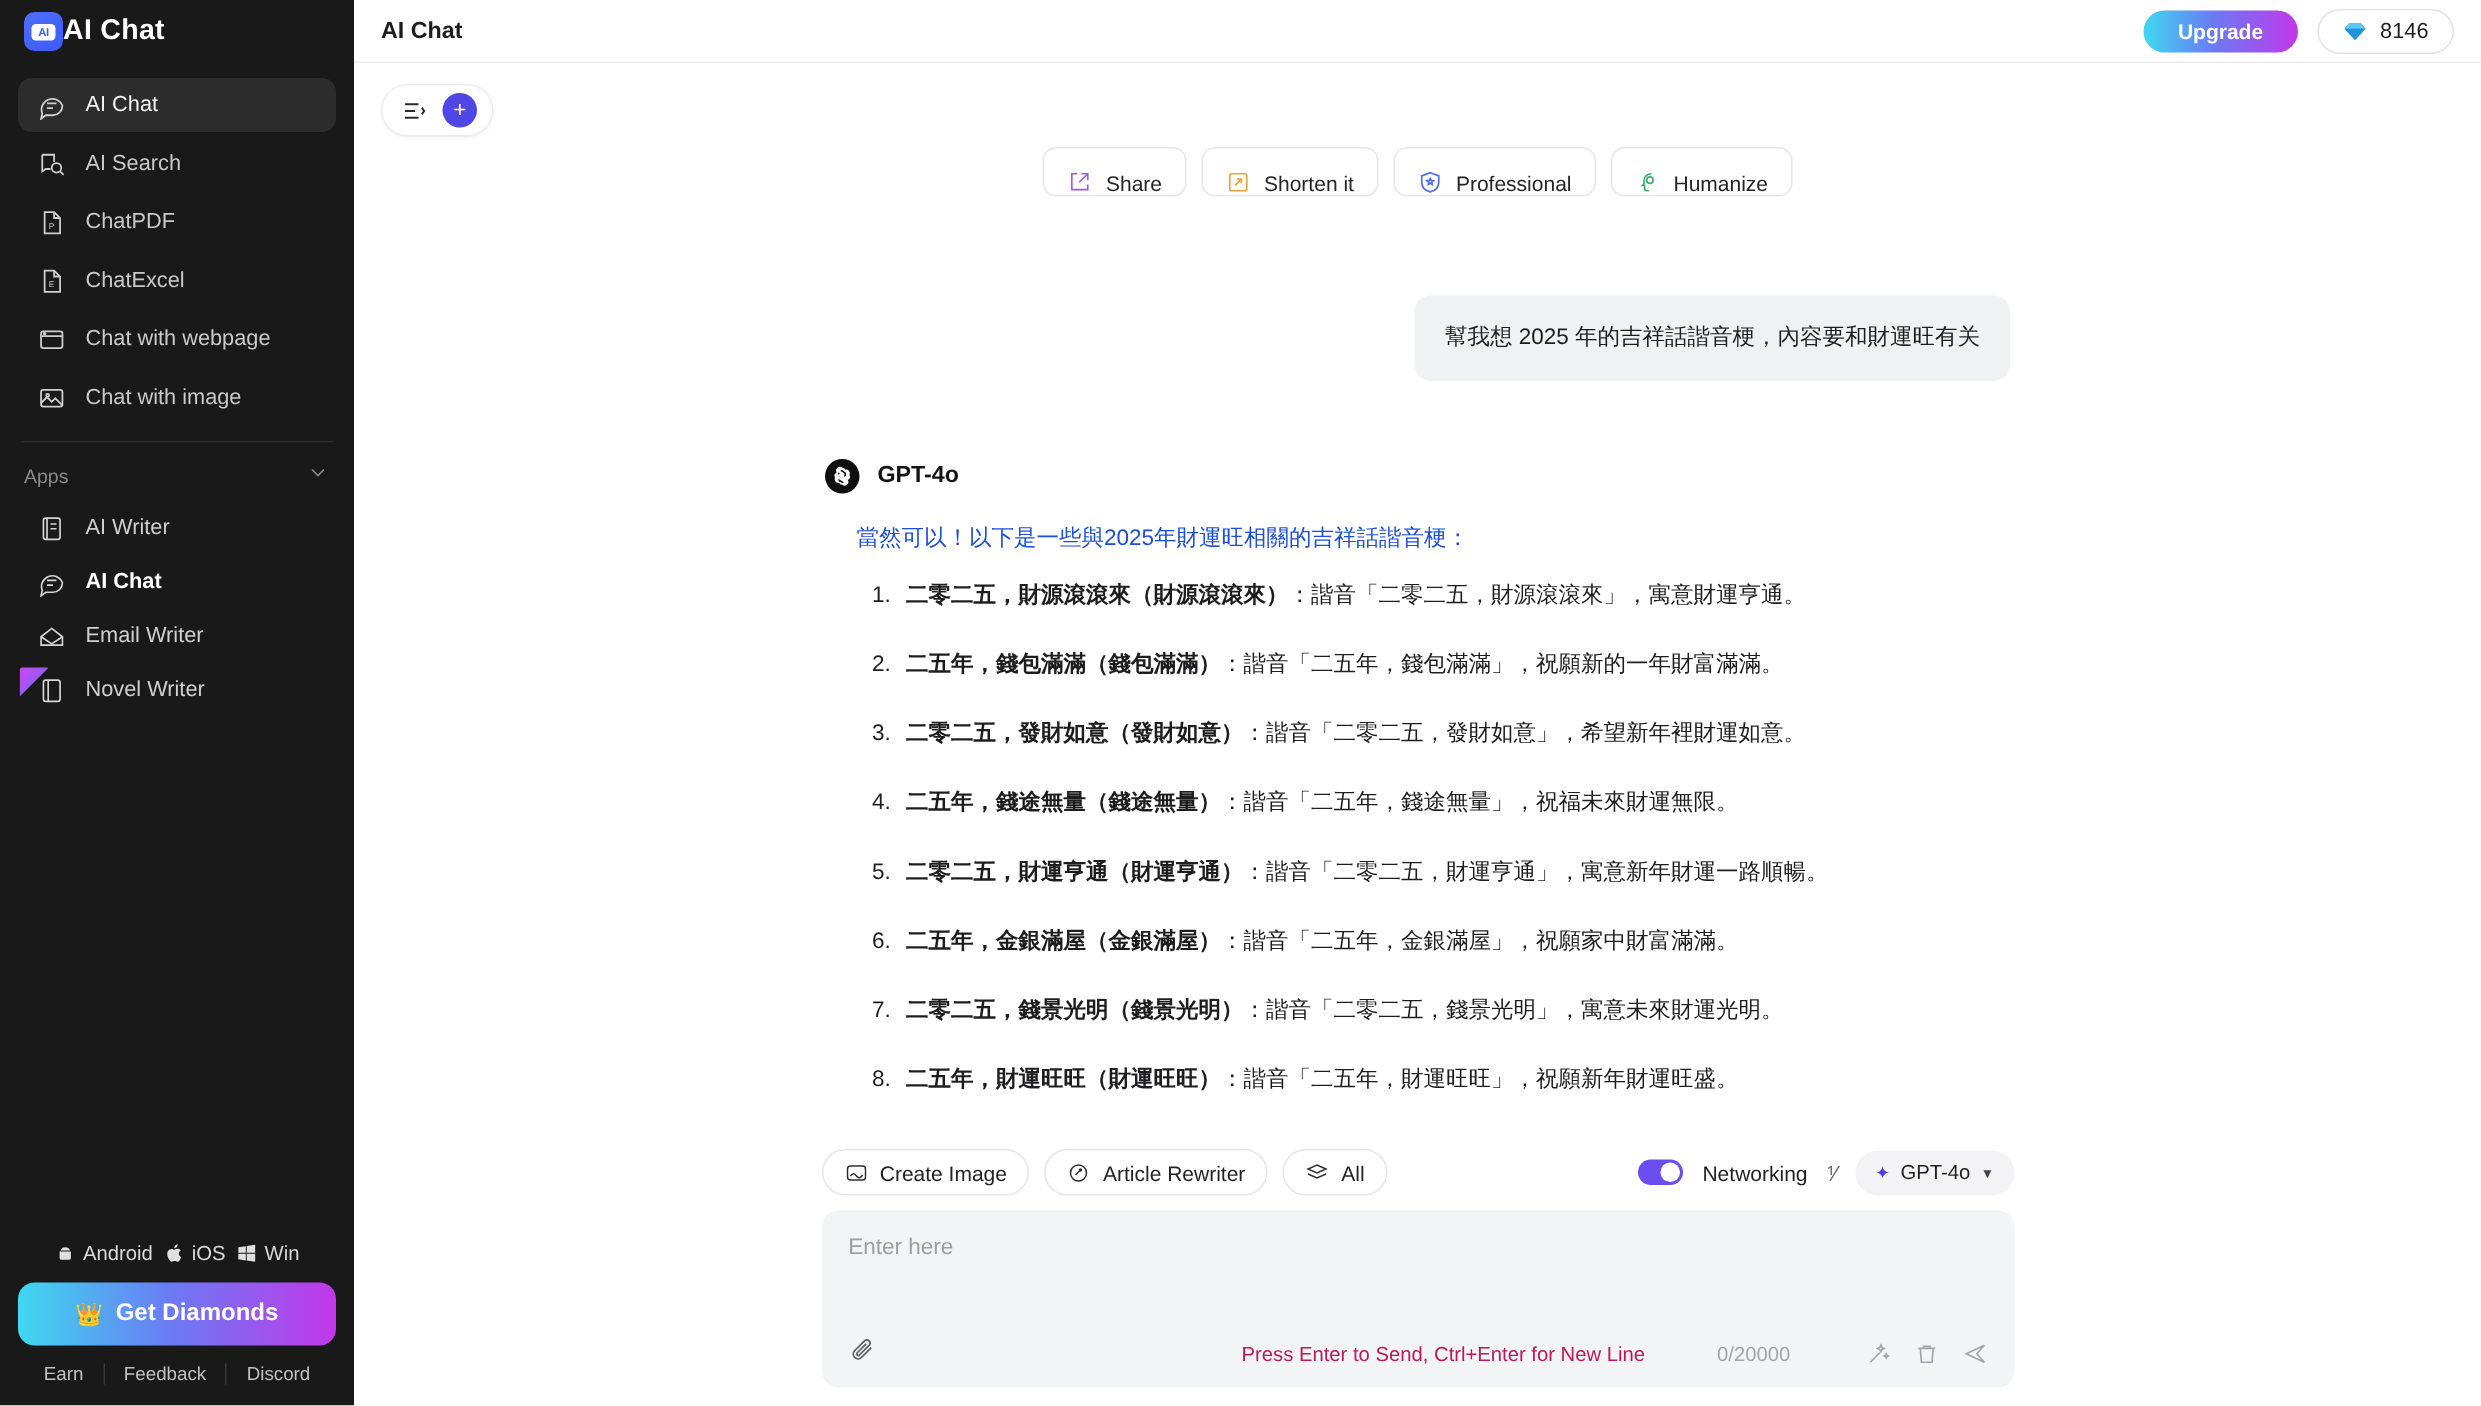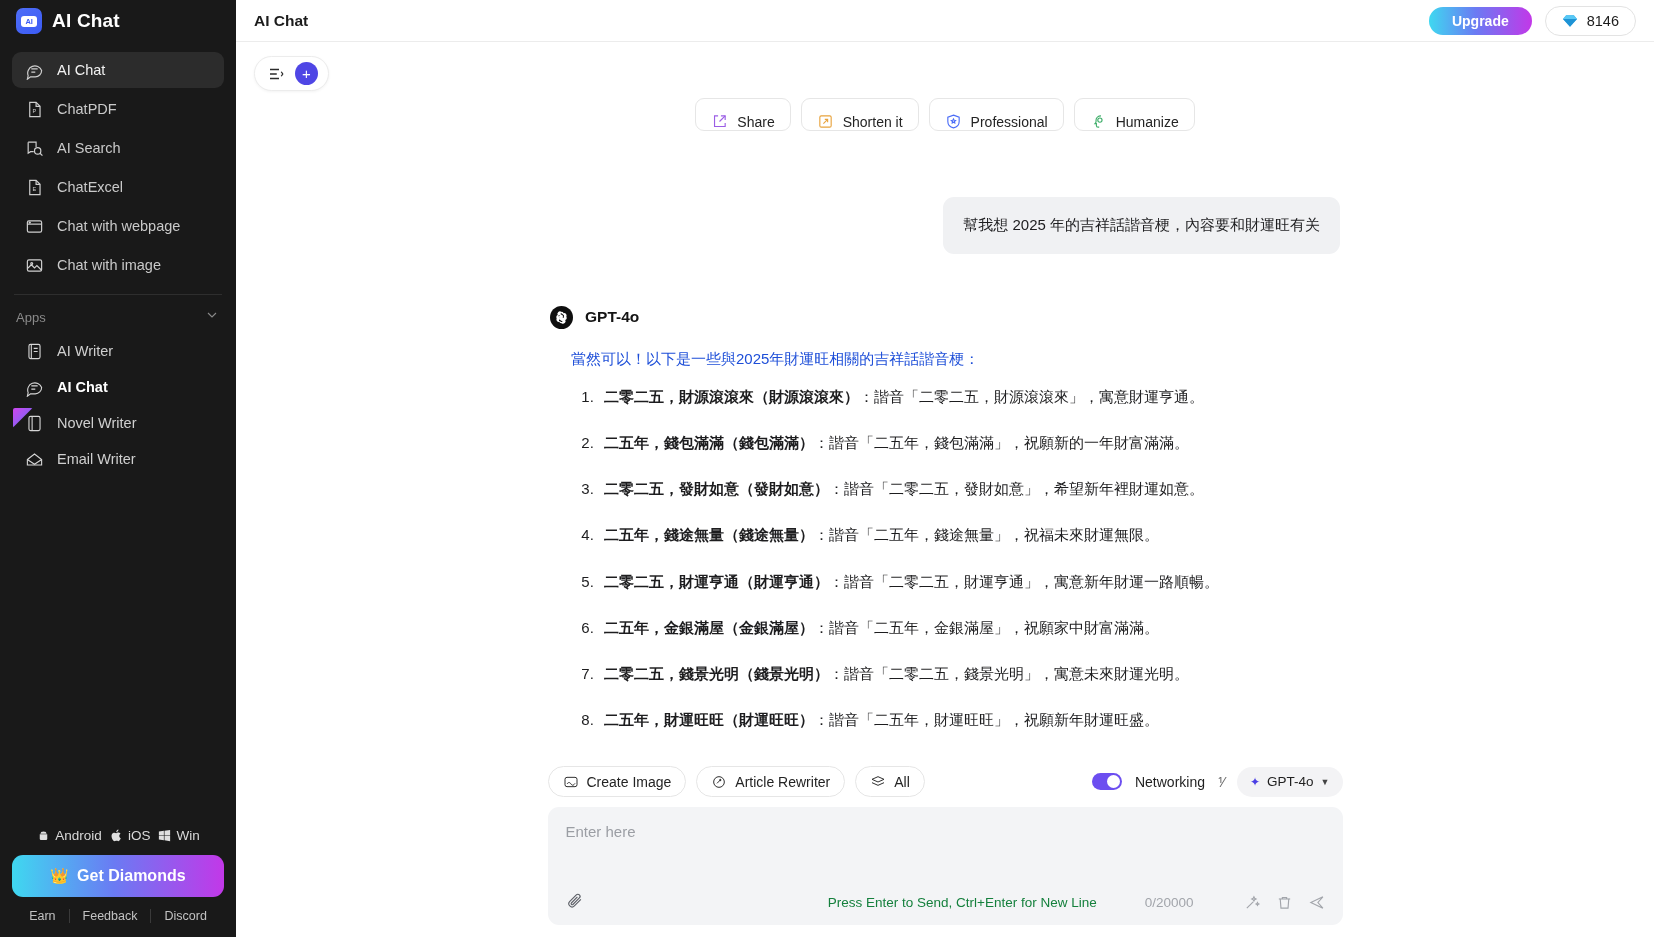--- a/index.html
+++ b/index.html
@@ -13,21 +13,21 @@
 
   
   .sidebar {
     width: 236px; height: 937px;
     background: #191919;
     display: flex; flex-direction: column;
     flex: 0 0 236px;
     position: relative;
   }
   .brand {
-    display: flex; align-items: center; gap: 10px;
+    display: flex; align-items: center; 
     padding: 13px 0 13px 16px;
     height: 42px;
   }
   .brand-logo {
     width: 26px; height: 26px; border-radius: 7px;
     background: linear-gradient(140deg, #4f6ef7, #3b5bf5);
     display: flex; align-items: center; justify-content: center;
     flex: 0 0 26px;
   }
   .brand-logo .inner {
@@ -229,21 +229,21 @@
   .caret { font-size: 9px; color: #444; }
 
   .input-box {
     background: #f3f4f6; border-radius: 11px;
     padding: 16px 18px 12px 18px; min-height: 118px;
     display: flex; flex-direction: column;
   }
   .input-placeholder { font-size: 15px; color: #9b9ea4; }
   .input-foot { margin-top: auto; display: flex; align-items: center; padding-top: 26px; }
   .clip svg { width: 17px; height: 17px; stroke: #5c5f66; fill: none; stroke-width: 1.6; cursor: pointer; }
-  .hint { margin-left: auto; font-size: 13.5px; color: #15803d; }
+  .hint { margin-left: auto; font-size: 13.5px; color: #be185d; }
   .counter { font-size: 13.5px; color: #a2a5ab; margin-left: 48px; }
   .foot-icons { display: flex; align-items: center; gap: 15px; margin-left: 50px; }
   .foot-icons svg { width: 17px; height: 17px; stroke: #a2a5ab; fill: none; stroke-width: 1.6; cursor: pointer; }
 </style>
 </head>
 <body>
 
 <div class="app">
 
   <aside class="sidebar">
@@ -260,37 +260,37 @@
             <svg viewBox="0 0 24 24">
               <path d="M21 12a8 8 0 0 1-8 8H7l-4 3 1-4.5A8 8 0 1 1 21 12z"></path>
               <path d="M8 10h8M8 14h5"></path>
             </svg>
           </span>
         <span>AI Chat</span>
       </div>
       <div class="nav-item">
         <span class="ico">
             <svg viewBox="0 0 24 24">
-              <path d="M6 3h8l5 5v13H6z"></path>
-              <path d="M14 3v5h5"></path>
-              <text x="9.5" y="17" font-size="7" fill="#cfcfcf" stroke="none" font-family="sans-serif">P</text>
-            </svg>
-          </span>
-        <span>ChatPDF</span>
-      </div>
-      <div class="nav-item">
-        <span class="ico">
-            <svg viewBox="0 0 24 24">
               <path d="M4 4h10v6"></path>
               <path d="M4 4v14l3-2h4"></path>
               <circle cx="16" cy="15" r="4"></circle>
               <path d="M19 18l3 3"></path>
             </svg>
           </span>
         <span>AI Search</span>
+      </div>
+      <div class="nav-item">
+        <span class="ico">
+            <svg viewBox="0 0 24 24">
+              <path d="M6 3h8l5 5v13H6z"></path>
+              <path d="M14 3v5h5"></path>
+              <text x="9.5" y="17" font-size="7" fill="#cfcfcf" stroke="none" font-family="sans-serif">P</text>
+            </svg>
+          </span>
+        <span>ChatPDF</span>
       </div>
       <div class="nav-item">
         <span class="ico">
             <svg viewBox="0 0 24 24">
               <path d="M6 3h8l5 5v13H6z"></path>
               <path d="M14 3v5h5"></path>
               <text x="9.5" y="17" font-size="7" fill="#cfcfcf" stroke="none" font-family="sans-serif">E</text>
             </svg>
           </span>
         <span>ChatExcel</span>
@@ -341,36 +341,36 @@
         <span class="ico">
             <svg viewBox="0 0 24 24">
               <path d="M21 12a8 8 0 0 1-8 8H7l-4 3 1-4.5A8 8 0 1 1 21 12z"></path>
               <path d="M8 10h8M8 14h5"></path>
             </svg>
           </span>
         <span>AI Chat</span>
       </div>
       <div class="app-item">
         <span class="ico">
+            <svg viewBox="0 0 24 24">
+              <path d="M3 12l9-7 9 7v7H3z"></path>
+              <path d="M3 12l9 6 9-6"></path>
+            </svg>
+          </span>
+        <span>Email Writer</span>
+      </div>
+      <div class="app-item">
+        <span class="ico">
             <span class="ribbon"></span>
             <svg viewBox="0 0 24 24">
               <rect x="5" y="3" width="14" height="18" rx="2"></rect>
               <path d="M9 3v18"></path>
             </svg>
           </span>
         <span>Novel Writer</span>
-      </div>
-      <div class="app-item">
-        <span class="ico">
-            <svg viewBox="0 0 24 24">
-              <path d="M3 12l9-7 9 7v7H3z"></path>
-              <path d="M3 12l9 6 9-6"></path>
-            </svg>
-          </span>
-        <span>Email Writer</span>
       </div>
     </div>
 
     <div class="side-bottom">
       <div class="platforms">
         <span class="p">
           <svg viewBox="0 0 24 24">
               <path d="M6 10h12v7a2 2 0 0 1-2 2H8a2 2 0 0 1-2-2z"></path>
               <circle cx="9.5" cy="7" r=".9"></circle>
               <circle cx="14.5" cy="7" r=".9"></circle>

